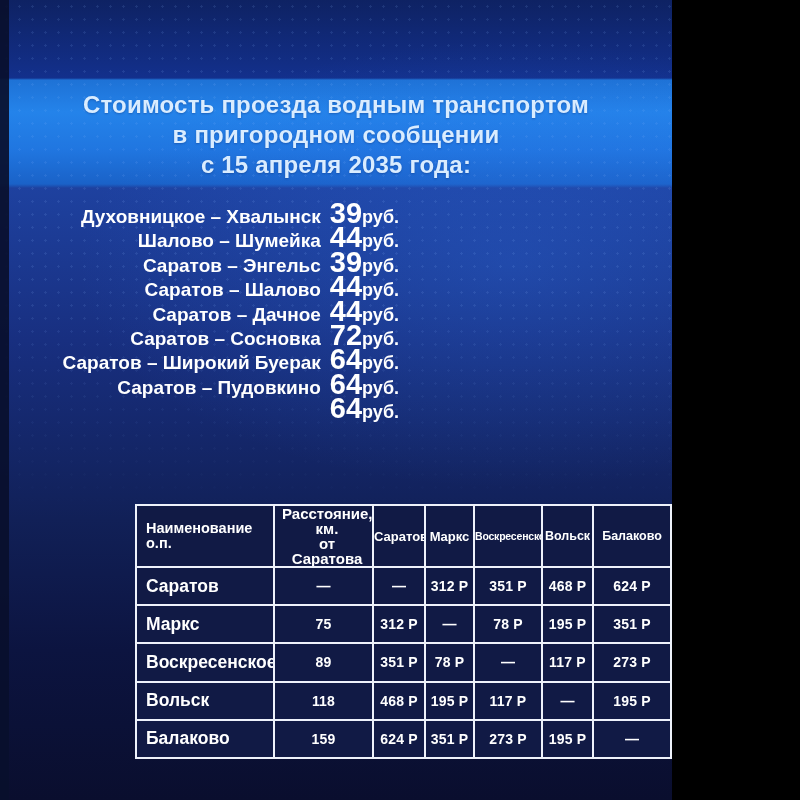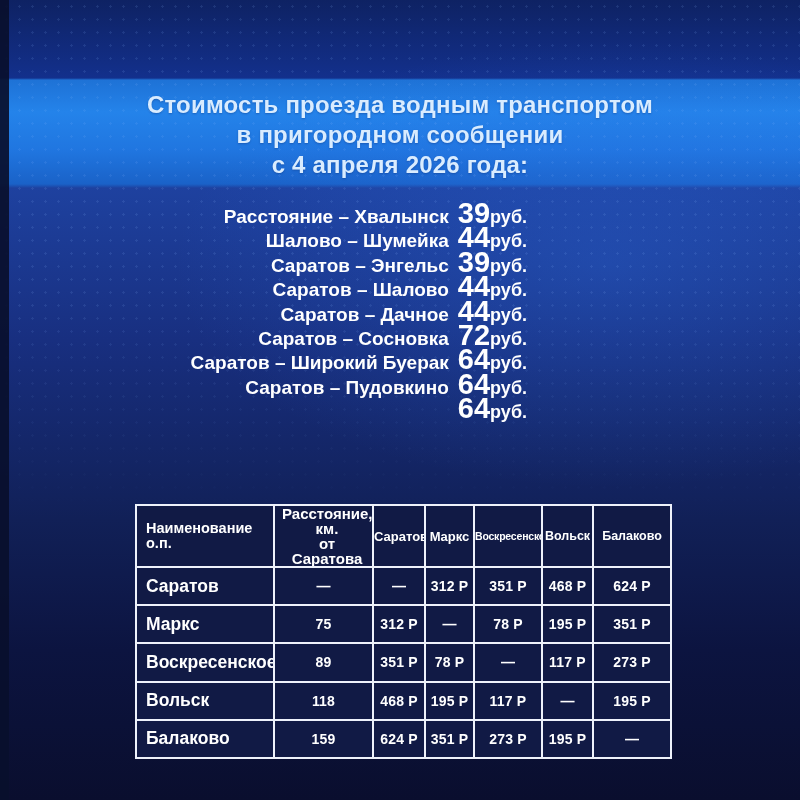--- a/index.html
+++ b/index.html
@@ -1,18 +1,18 @@
 <!DOCTYPE html>
 <html><head>
 <meta charset="utf-8">
 <style>
   * { margin:0; padding:0; box-sizing:border-box; }
   html,body { background:#000; }
   .poster {
-    position:relative; width:800px; height:800px; overflow:hidden;
+    position:relative; width:672px; height:800px; overflow:hidden;
     font-family:"Liberation Sans", sans-serif;
     background:
       radial-gradient(620px 320px at 76% 33%, rgba(47,116,235,0.30), rgba(47,116,235,0) 70%),
       linear-gradient(180deg,
         #0e2263 0px, #13308c 78px,
         #1e72d6 80px, #2483ea 112px, #2076e0 150px, #1a62c8 184px,
         #1e419f 188px, #182f80 340px, #112057 520px, #0c1440 650px, #0a0e2e 100%);
   }
   .dots {
     position:absolute; left:0; top:0; right:0; height:520px; z-index:1;
@@ -71,26 +71,26 @@
 
 <div class="poster">
   <div class="dots"></div>
   <div class="left-strip"></div>
 
   <div class="content">
 
     <div class="banner-title">
       <div>Стоимость проезда водным транспортом</div>
       <div>в пригородном сообщении</div>
-      <div>с 4 апреля 2026 года:</div>
+      <div>с 15 апреля 2035 года:</div>
     </div>
 
     <div class="fare-list">
       <div class="fare-line">
-        <span class="fare-route">Расстояние – Хвалынск</span>
+        <span class="fare-route">Духовницкое – Хвалынск</span>
         <span class="fare-price">39</span>
         <span class="fare-unit">руб.</span>
       </div>
       <div class="fare-line">
         <span class="fare-route">Шалово – Шумейка</span>
         <span class="fare-price">44</span>
         <span class="fare-unit">руб.</span>
       </div>
       <div class="fare-line">
         <span class="fare-route">Саратов – Энгельс</span>

